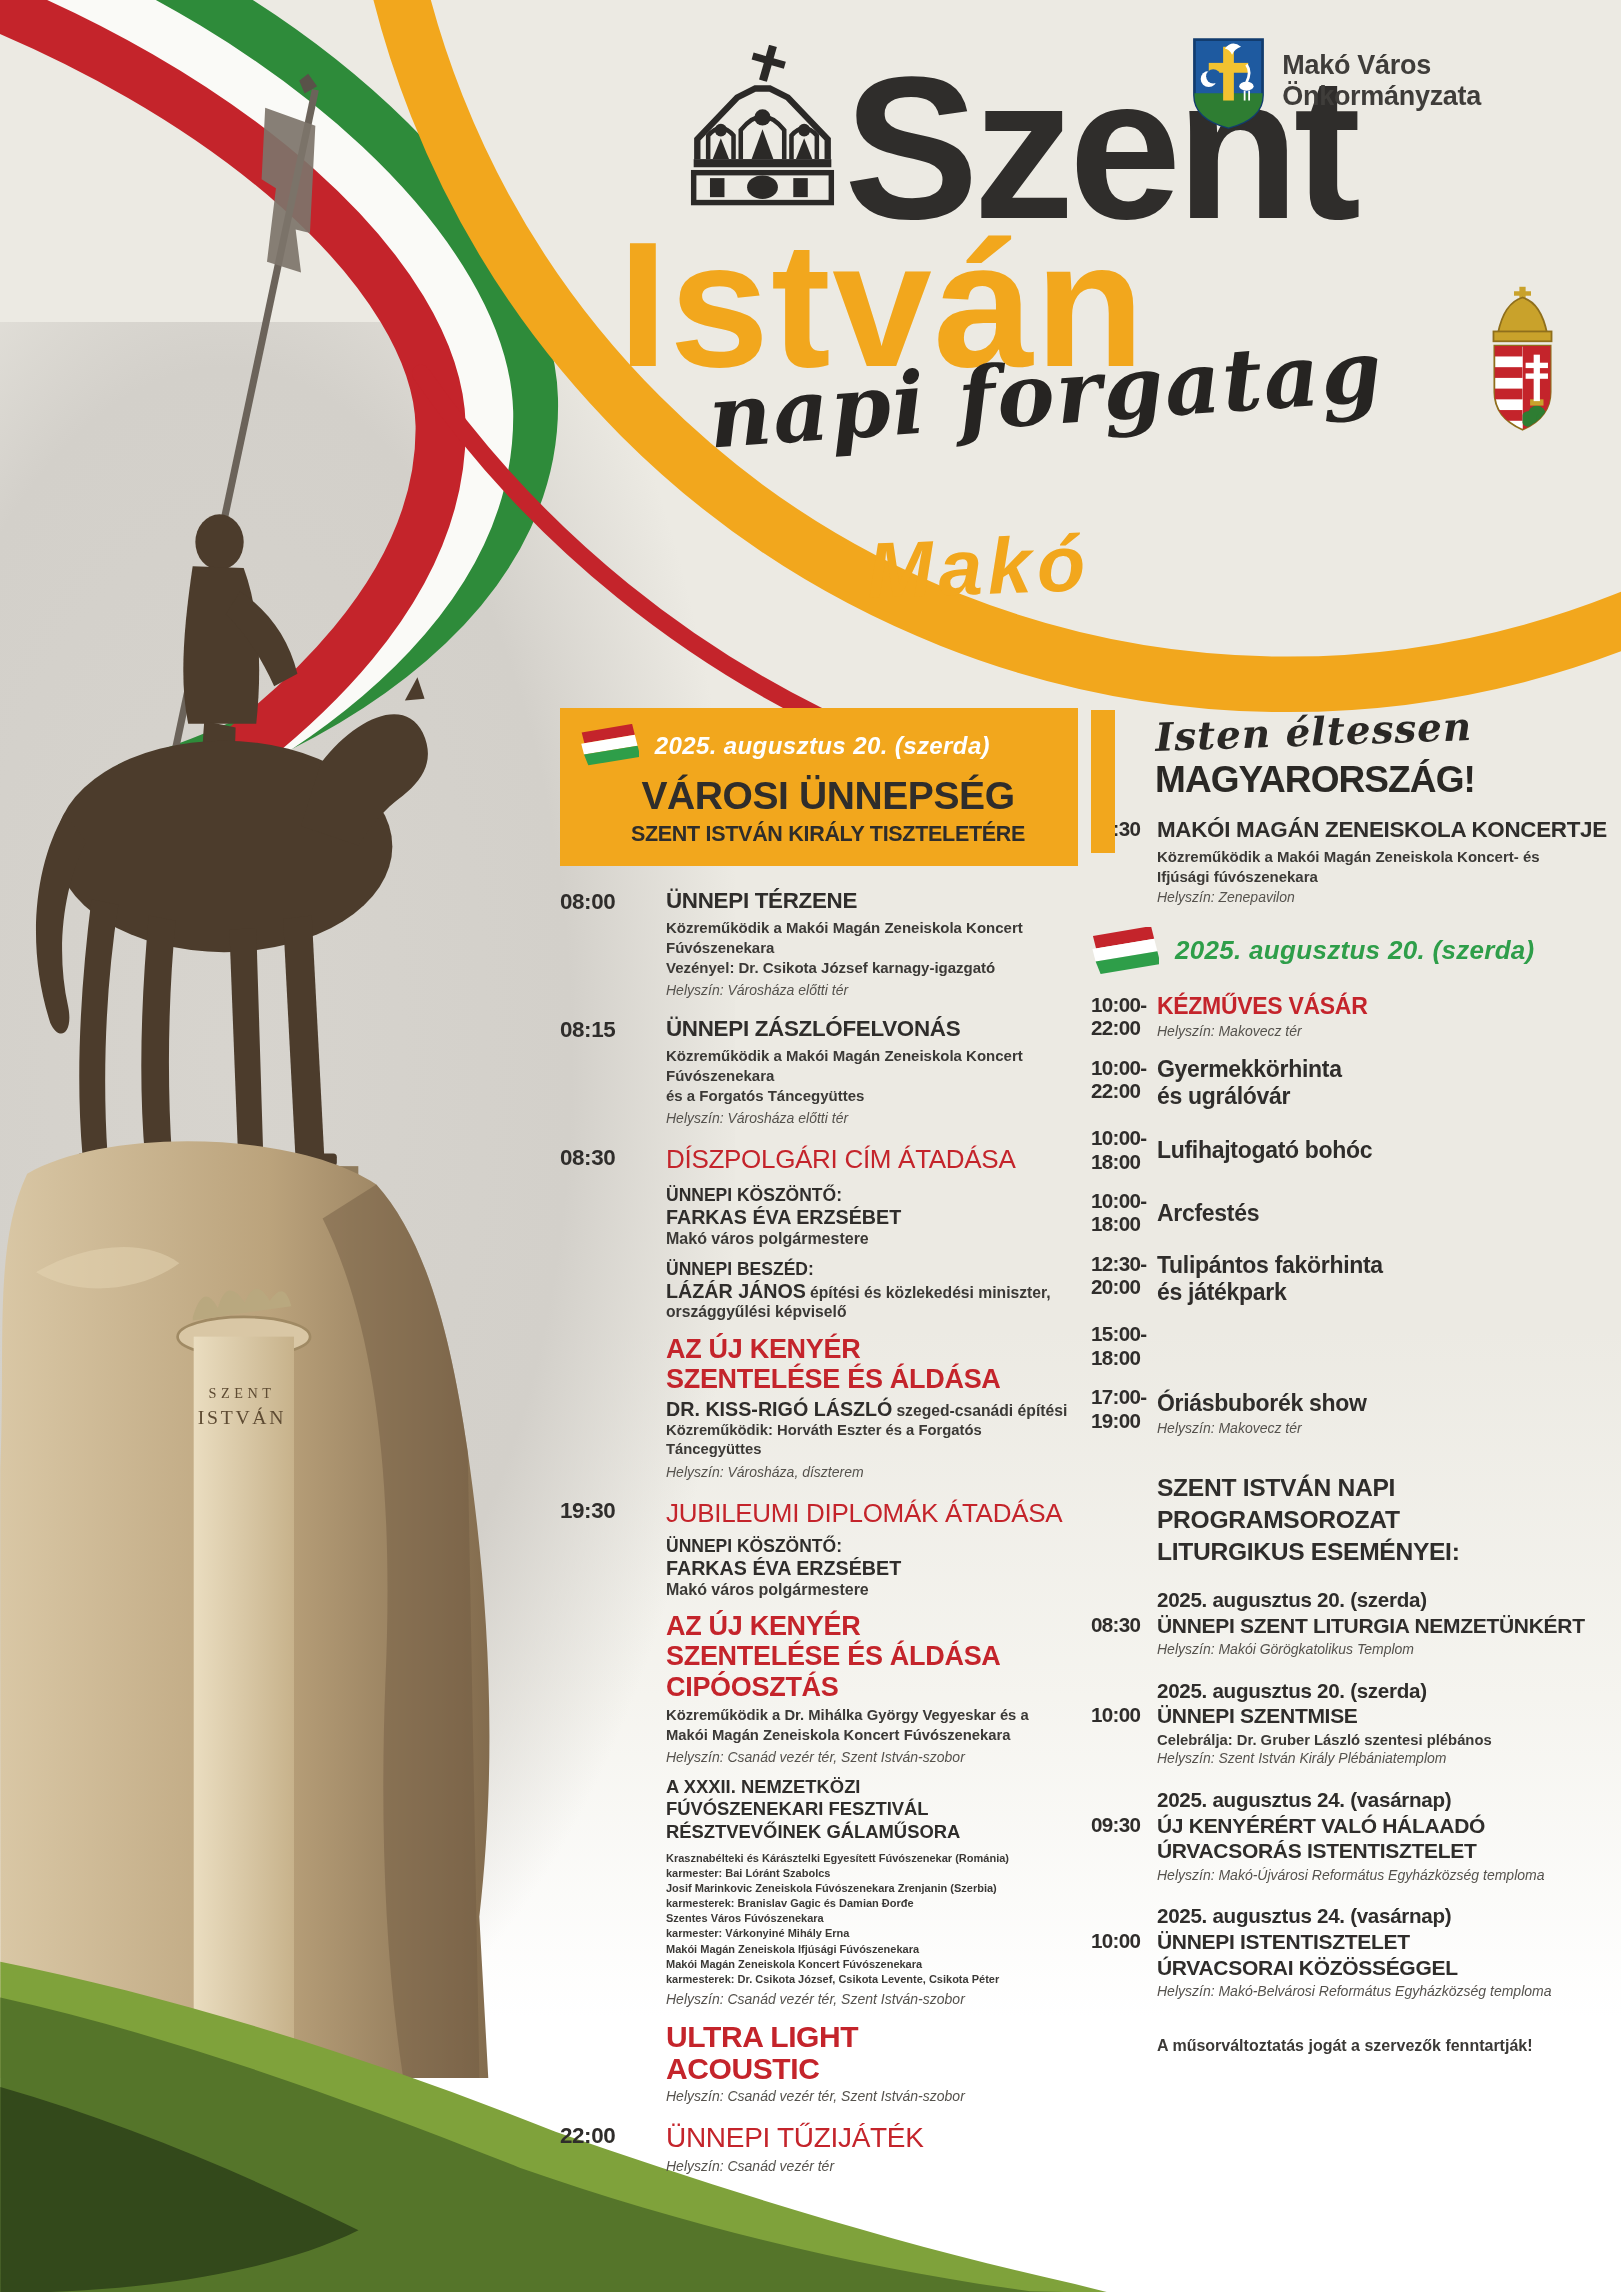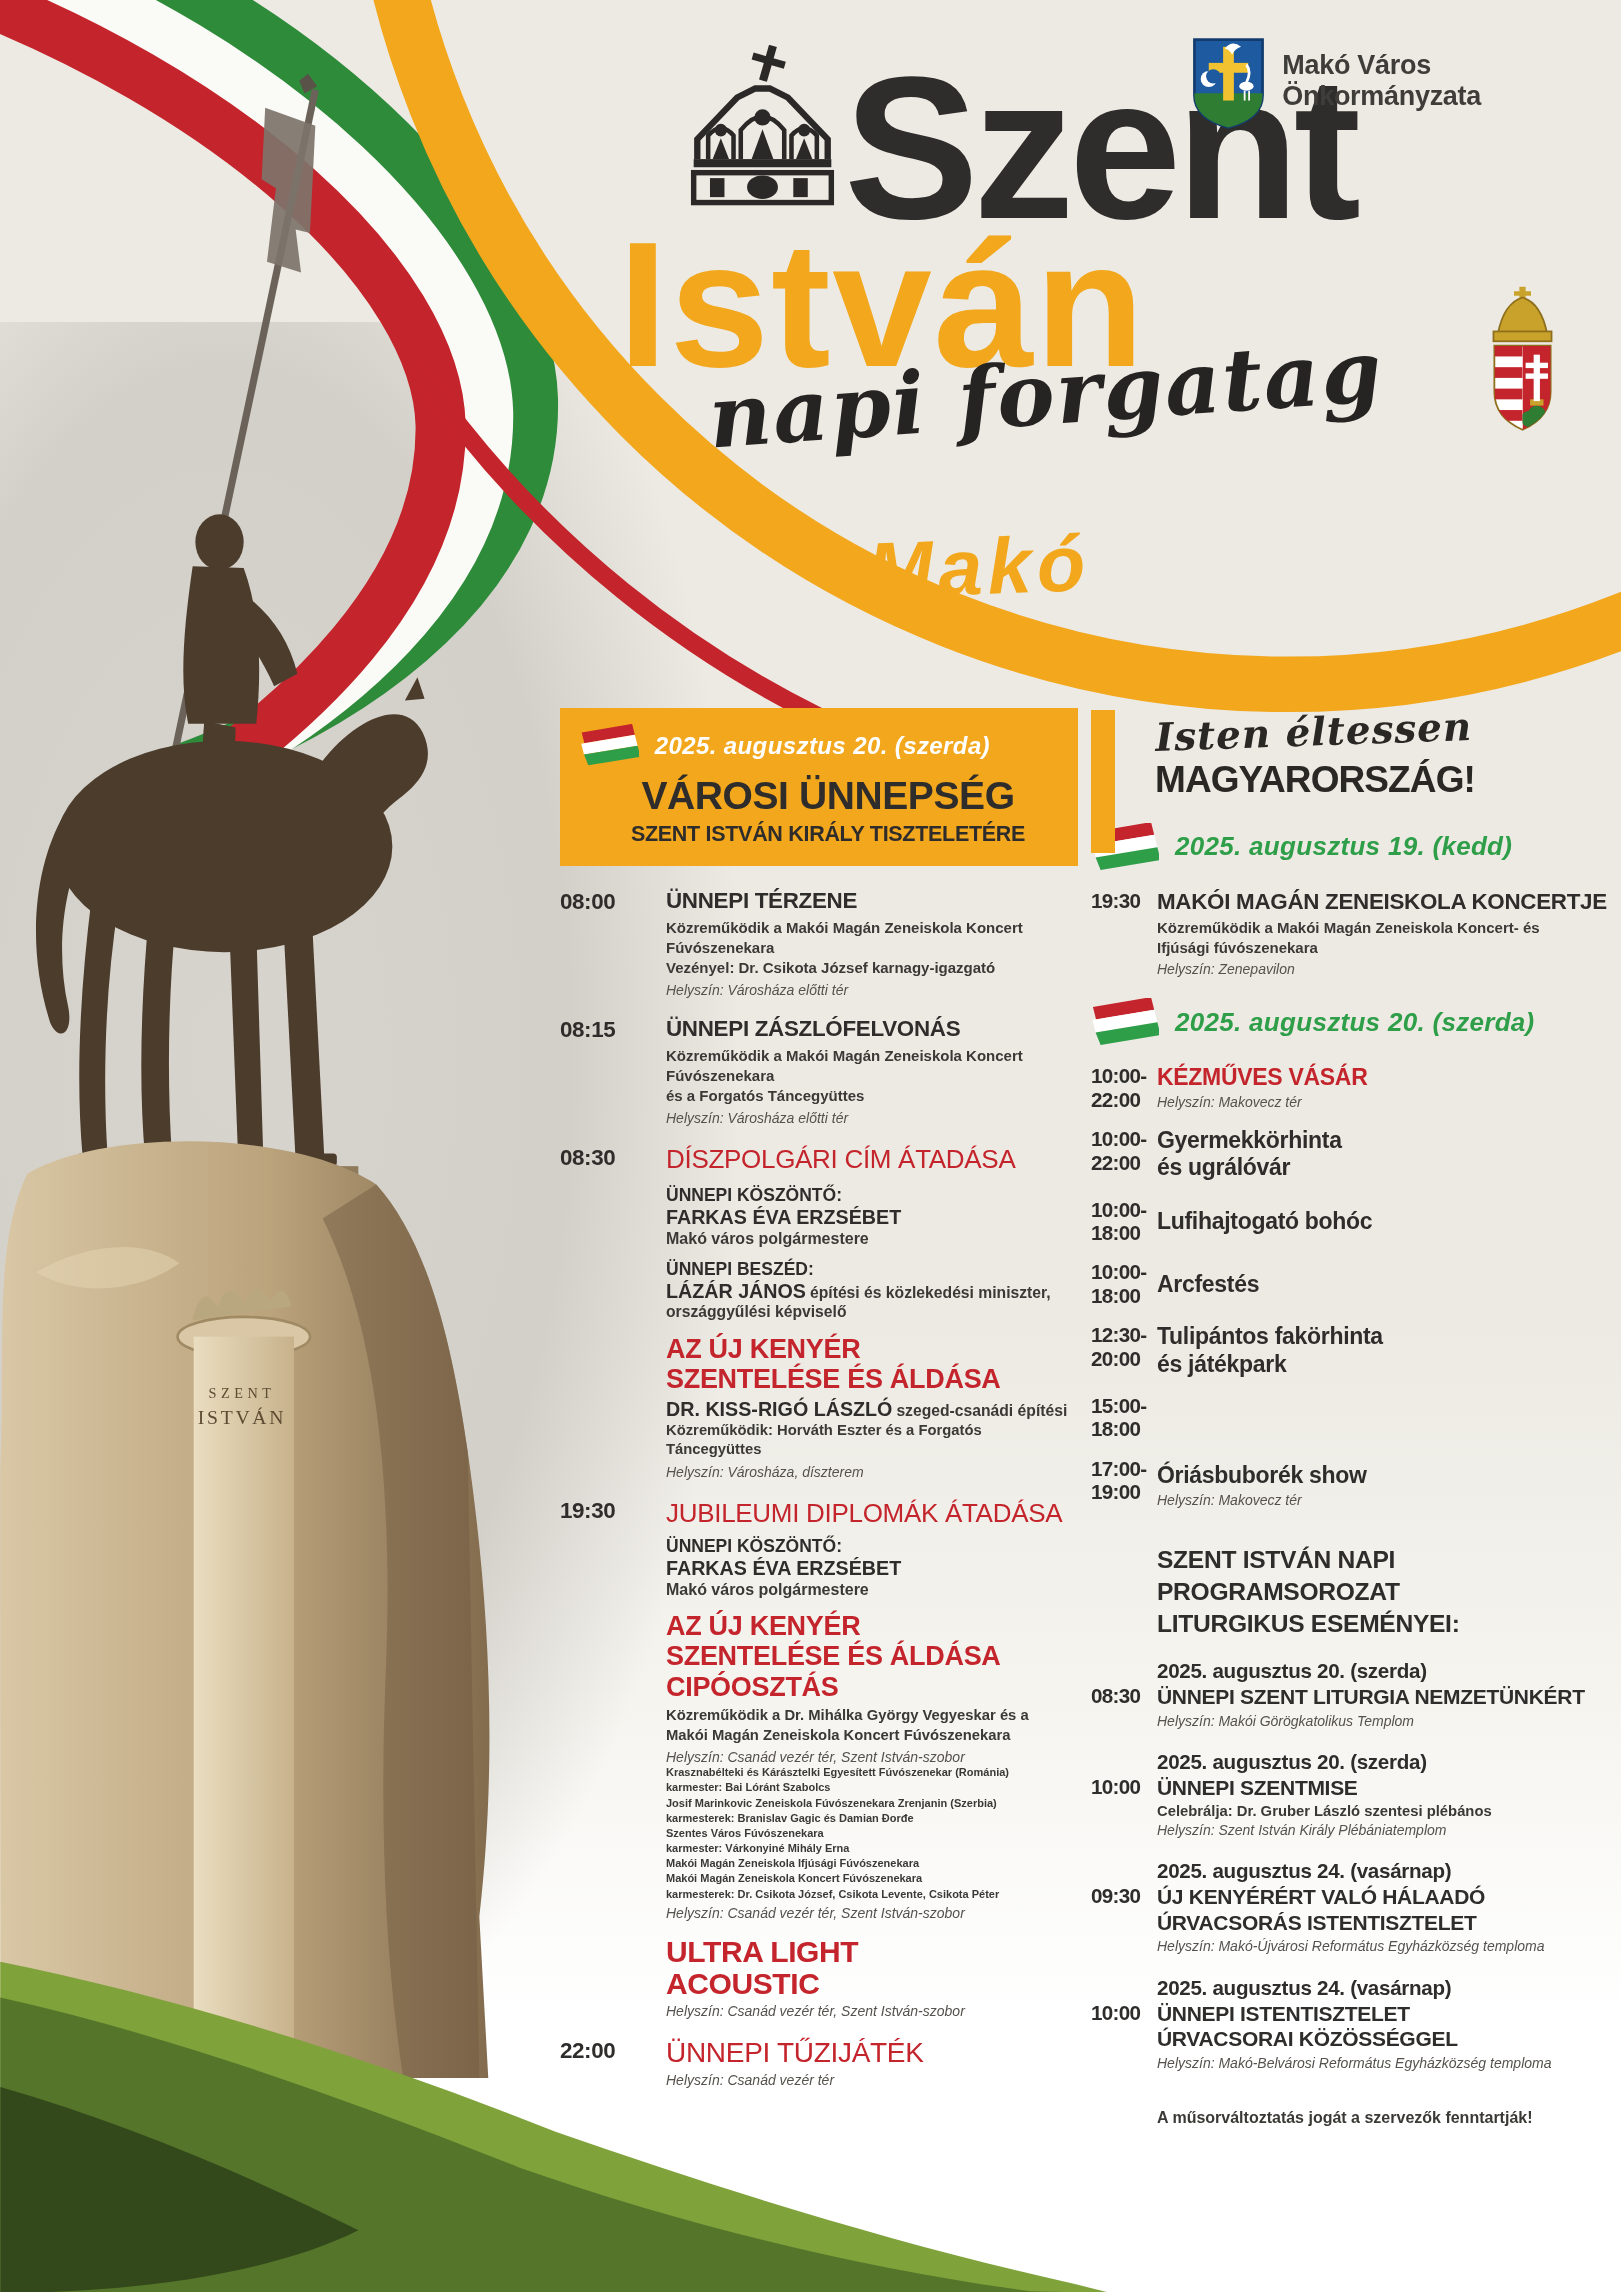--- a/index.html
+++ b/index.html
@@ -309,20 +309,25 @@
           <div class="grp-d">Makó város polgármestere</div>
         </div>
         <div class="kblock">
           <div class="k-red">AZ ÚJ KENYÉR</div>
           <div class="k-red">SZENTELÉSE ÉS ÁLDÁSA</div>
           <div class="k-red">CIPÓOSZTÁS</div>
           <div class="ln" style="font-size:14.8px;margin-top:4.5px">Közreműködik a Dr. Mihálka György Vegyeskar és a</div>
           <div class="ln" style="font-size:14.8px">Makói Magán Zeneiskola Koncert Fúvószenekara</div>
           <div class="venue">Helyszín: Csanád vezér tér, Szent István-szobor</div>
         </div>
+        <div class="gala">
+          <div>A XXXII. NEMZETKÖZI</div>
+          <div>FÚVÓSZENEKARI FESZTIVÁL</div>
+          <div>RÉSZTVEVŐINEK GÁLAMŰSORA</div>
+        </div>
         <div>
           <div class="ens">Krasznabélteki és Kárásztelki Egyesített Fúvószenekar (Románia)</div>
           <div class="ens">karmester: Bai Lóránt Szabolcs</div>
           <div class="ens">Josif Marinkovic Zeneiskola Fúvószenekara Zrenjanin (Szerbia)</div>
           <div class="ens">karmesterek: Branislav Gagic és Damian Đorđe</div>
           <div class="ens">Szentes Város Fúvószenekara</div>
           <div class="ens">karmester: Várkonyiné Mihály Erna</div>
           <div class="ens">Makói Magán Zeneiskola Ifjúsági Fúvószenekara</div>
           <div class="ens">Makói Magán Zeneiskola Koncert Fúvószenekara</div>
           <div class="ens">karmesterek: Dr. Csikota József, Csikota Levente, Csikota Péter</div>
@@ -345,30 +350,20 @@
     </div>
   </section>
 
   <section class="col-right">
     <div class="toast">
       <div class="toast-bar"></div>
       <div class="toast-1">Isten éltessen</div>
       <div class="toast-2">MAGYARORSZÁG!</div>
     </div>
 
-    <div class="gdate">
-      <svg viewBox="0 0 74 52" aria-hidden="true">
-        <g transform="rotate(-6 37 26)">
-          <path d="M4 6 L68 2 L70 16 L6 20 Z" fill="#C4242B"></path>
-          <path d="M2 20 L70 16 L72 30 L4 34 Z" fill="#FFFFFF"></path>
-          <path d="M4 34 L72 30 L74 44 L8 48 Z" fill="#2E9E49"></path>
-        </g>
-      </svg>
-      <div class="gdate-t">2025. augusztus 19. (kedd)</div>
-    </div>
 
     <div class="r-evt">
       <div class="r-time">19:30</div>
       <div class="r-body">
         <div class="r-ttl">MAKÓI MAGÁN ZENEISKOLA KONCERTJE</div>
         <div class="ln">Közreműködik a Makói Magán Zeneiskola Koncert- és</div>
         <div class="ln">Ifjúsági fúvószenekara</div>
         <div class="it-venue">Helyszín: Zenepavilon</div>
       </div>
     </div>

